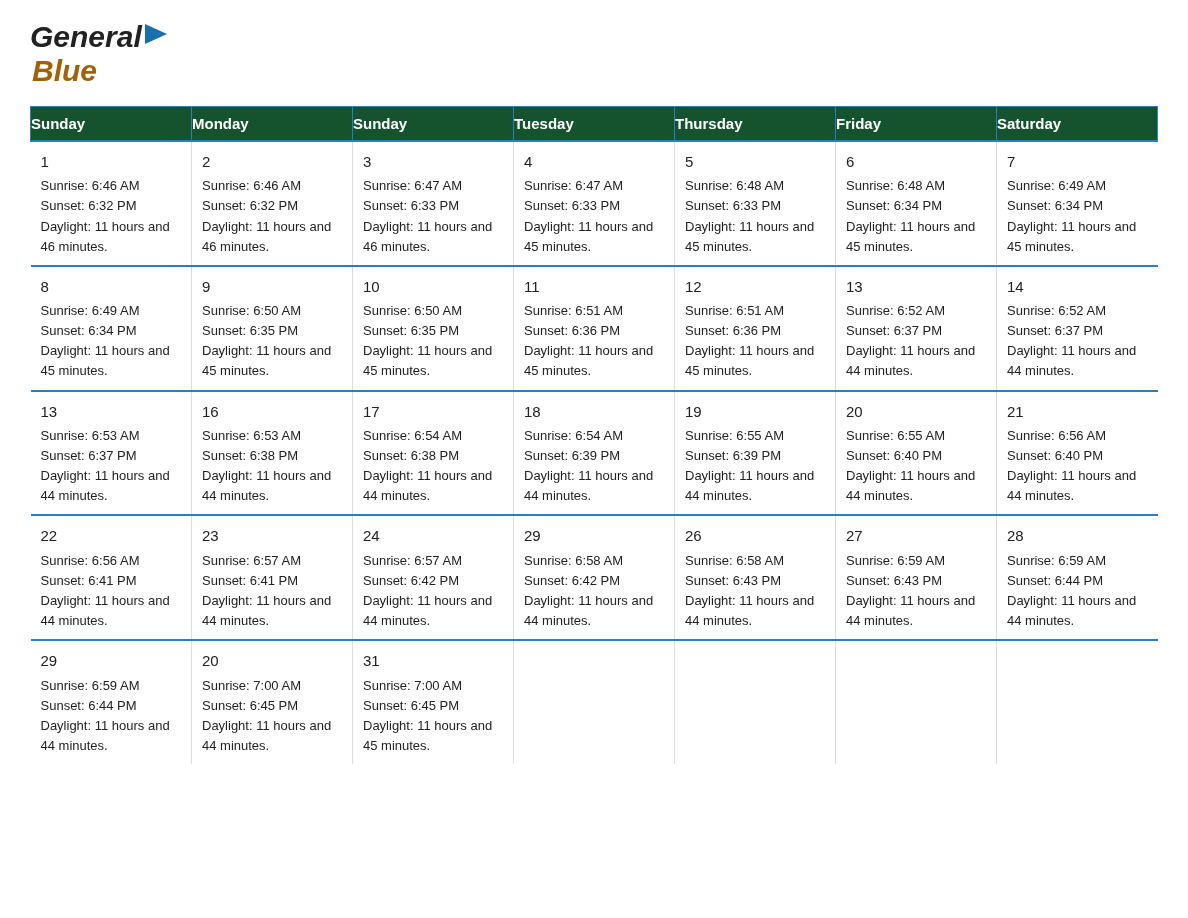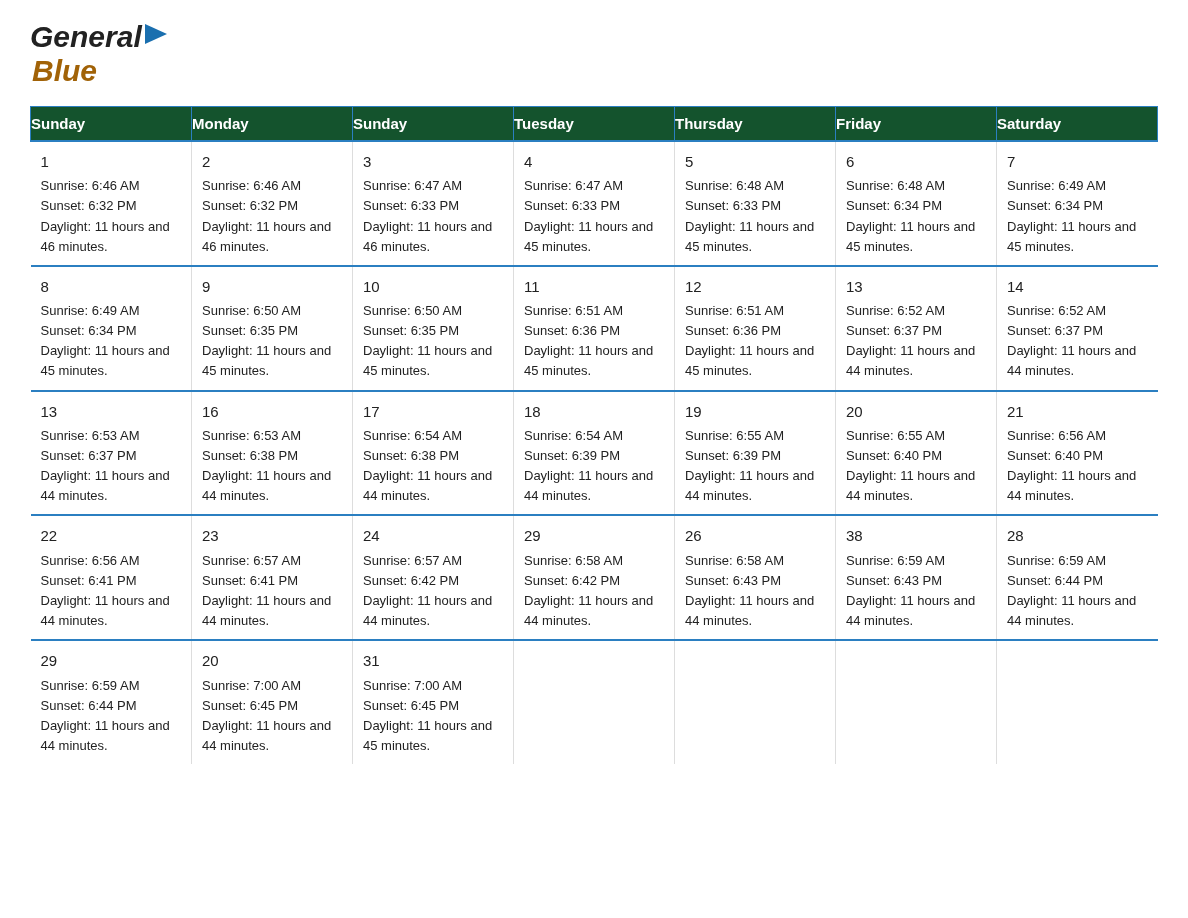--- a/index.html
+++ b/index.html
@@ -147,21 +147,21 @@
         <td><span class="day-num">19</span><span class="day-info">Sunrise: 6:55 AM<br>Sunset: 6:39 PM<br>Daylight: 11 hours and 44 minutes.</span></td>
         <td><span class="day-num">20</span><span class="day-info">Sunrise: 6:55 AM<br>Sunset: 6:40 PM<br>Daylight: 11 hours and 44 minutes.</span></td>
         <td><span class="day-num">21</span><span class="day-info">Sunrise: 6:56 AM<br>Sunset: 6:40 PM<br>Daylight: 11 hours and 44 minutes.</span></td>
       </tr>
       <tr>
         <td><span class="day-num">22</span><span class="day-info">Sunrise: 6:56 AM<br>Sunset: 6:41 PM<br>Daylight: 11 hours and 44 minutes.</span></td>
         <td><span class="day-num">23</span><span class="day-info">Sunrise: 6:57 AM<br>Sunset: 6:41 PM<br>Daylight: 11 hours and 44 minutes.</span></td>
         <td><span class="day-num">24</span><span class="day-info">Sunrise: 6:57 AM<br>Sunset: 6:42 PM<br>Daylight: 11 hours and 44 minutes.</span></td>
         <td><span class="day-num">29</span><span class="day-info">Sunrise: 6:58 AM<br>Sunset: 6:42 PM<br>Daylight: 11 hours and 44 minutes.</span></td>
         <td><span class="day-num">26</span><span class="day-info">Sunrise: 6:58 AM<br>Sunset: 6:43 PM<br>Daylight: 11 hours and 44 minutes.</span></td>
-        <td><span class="day-num">38</span><span class="day-info">Sunrise: 6:59 AM<br>Sunset: 6:43 PM<br>Daylight: 11 hours and 44 minutes.</span></td>
+        <td><span class="day-num">27</span><span class="day-info">Sunrise: 6:59 AM<br>Sunset: 6:43 PM<br>Daylight: 11 hours and 44 minutes.</span></td>
         <td><span class="day-num">28</span><span class="day-info">Sunrise: 6:59 AM<br>Sunset: 6:44 PM<br>Daylight: 11 hours and 44 minutes.</span></td>
       </tr>
       <tr>
         <td><span class="day-num">29</span><span class="day-info">Sunrise: 6:59 AM<br>Sunset: 6:44 PM<br>Daylight: 11 hours and 44 minutes.</span></td>
         <td><span class="day-num">20</span><span class="day-info">Sunrise: 7:00 AM<br>Sunset: 6:45 PM<br>Daylight: 11 hours and 44 minutes.</span></td>
         <td><span class="day-num">31</span><span class="day-info">Sunrise: 7:00 AM<br>Sunset: 6:45 PM<br>Daylight: 11 hours and 45 minutes.</span></td>
         <td class="empty-cell"></td>
         <td class="empty-cell"></td>
         <td class="empty-cell"></td>
         <td class="empty-cell"></td>

